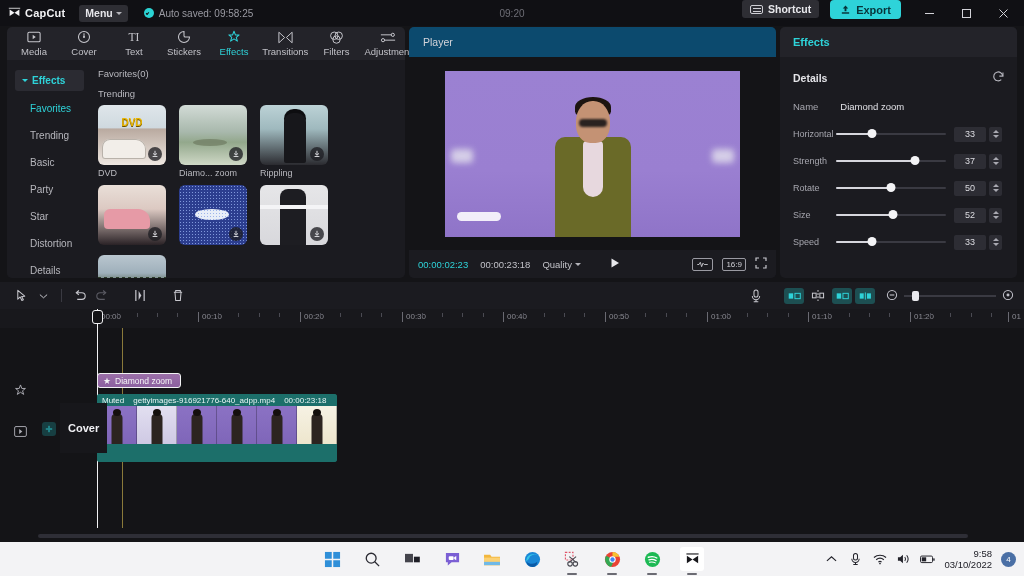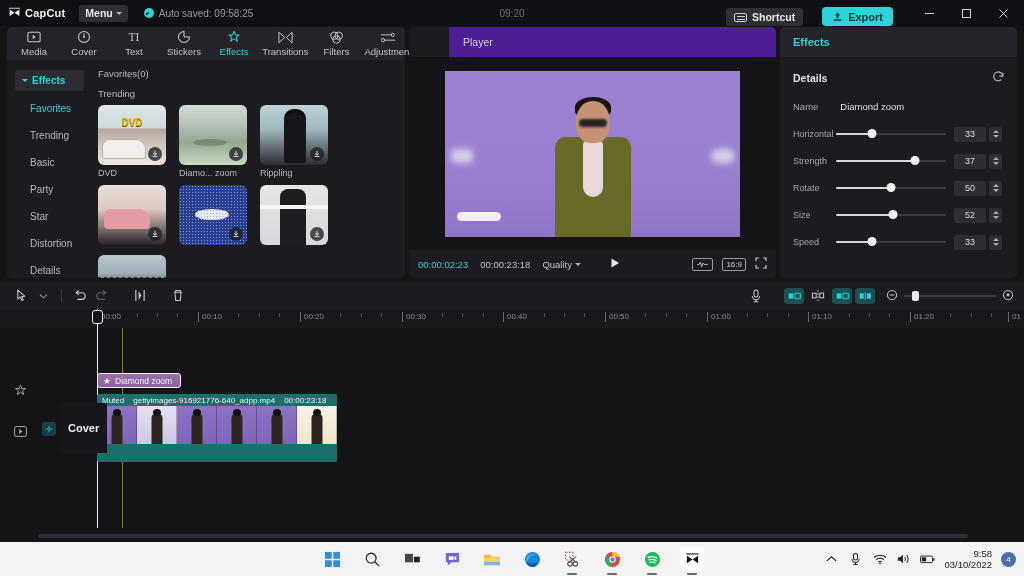--- a/index.html
+++ b/index.html
@@ -24,21 +24,21 @@
   .menu-btn {
     margin-left: 14px; height: 17px; padding: 0 6px; border-radius: 3px;
     background: #2e2e34; display: flex; align-items: center; gap: 3px;
     font-size: 10.5px; color: #e6e6ea; font-weight: bold; cursor: pointer;
   }
   .caret-dn { width: 0; height: 0; border-left: 3px solid transparent; border-right: 3px solid transparent; border-top: 3.5px solid #b4b4ba; }
   .autosave { margin-left: 16px; display: flex; align-items: center; gap: 5px; font-size: 10px; color: #9a9aa2; }
   .chk { width: 10px; height: 10px; border-radius: 50%; background: #2bd3d3; position: relative; }
   .chk::after { content: ""; position: absolute; left: 2.6px; top: 4.3px; width: 2.4px; height: 1.3px; border-left: 1.3px solid #101014; border-bottom: 1.3px solid #101014; transform: rotate(-45deg); }
   .center-time { position: absolute; left: 0; right: 0; text-align: center; font-size: 10px; color: #6e6e76; pointer-events: none; }
-  .tb-right { margin-left: auto; display: flex; align-items: flex-end; gap: 8px; padding-right: 2px; }
+  .tb-right { margin-left: auto; display: flex; align-items: flex-start; gap: 0px; padding-right: 2px; }
   .shortcut-btn {
     height: 18px; padding: 0 8px; border-radius: 3px; background: #2e2e34;
     display: flex; align-items: center; gap: 5px; font-size: 10.5px; color: #e8e8ec; font-weight: bold; cursor: pointer;
   }
   .kbd-ico { width: 13px; height: 9px; border: 1px solid #cfcfd5; border-radius: 2px; position: relative; }
   .kbd-ico::after { content:""; position:absolute; left:2px; top:2px; width:8px; height:1px; background:#cfcfd5; box-shadow: 0 3px 0 #cfcfd5; }
   .export-btn {
     margin-left: 11px; height: 19px; padding: 0 10px; border-radius: 4px; background: #2ed3d9;
     display: flex; align-items: center; gap: 5px; font-size: 11px; color: #07343a; font-weight: bold; cursor: pointer;
   }
@@ -103,21 +103,21 @@
   .th-glt .fg{ position:absolute; left:20px; top:4px; width:26px; height:56px; background:#1d1d22; border-radius:8px 8px 0 0; }
   .th-glt .bar{ position:absolute; left:0; right:0; top:20px; height:4px; background:#f4f4f6; }
   .th-for { background: linear-gradient(180deg,#b9c6cf 0%,#9fb0bb 30%,#3f5138 55%,#8e9e5f 100%); }
   .th-for .trees{ position:absolute; left:0; right:0; top:22px; height:12px; background: repeating-linear-gradient(90deg,#2e3d2a 0 3px, transparent 3px 6px); }
 
   
   .player {
     position: absolute; left: 409px; top: 27px; width: 367px; height: 251px;
     background: #1b1b20; border-radius: 5px; overflow: hidden;
   }
-  .player-head { height: 30px; display: flex; align-items: center; padding-left: 14px; font-size: 10.5px; color: #d4d4da; background: #4c1d95; margin-left: 40px; }
+  .player-head { height: 30px; display: flex; align-items: center; padding-left: 14px; font-size: 10.5px; color: #d4d4da; background: #0c4a6e; }
   .stage { position: absolute; left: 0; right: 0; top: 30px; bottom: 28px; background: #141417; display: flex; align-items: center; justify-content: center; }
   .video { position: relative; width: 295px; height: 166px; background: #9a7ed0; overflow: hidden; }
   .v-bg { position:absolute; inset:0; background: linear-gradient(180deg,#9b81d2 0%,#9a7fd1 60%,#8f74c8 100%); }
   .v-person { position:absolute; left: 50%; transform: translateX(-50%); bottom: 0; width: 86px; height: 140px; }
   .v-head { position:absolute; left: 50%; transform: translateX(-50%); top: 4px; width: 34px; height: 42px; background: #c49274; border-radius: 48% 48% 42% 42%; filter: blur(.6px); }
   .v-hair { position:absolute; left: 50%; transform: translateX(-50%); top: 0px; width: 36px; height: 20px; background: #1d1410; border-radius: 50% 50% 28% 28%; filter: blur(.5px); }
   .v-eyes { position:absolute; left: 50%; transform: translateX(-50%); top: 22px; width: 28px; height: 8px; background: #2a2220; border-radius: 5px; filter: blur(1.2px); }
   .v-body { position:absolute; left: 50%; transform: translateX(-50%); top: 40px; width: 76px; height: 100px; background: #6a6a28; border-radius: 10px 10px 0 0; filter: blur(.5px); }
   .v-shirt { position:absolute; left: 50%; transform: translateX(-50%); top: 44px; width: 20px; height: 56px; background: #e7d8de; border-radius: 4px 4px 10px 10px; filter: blur(.7px); }
   .v-gl { position:absolute; top: 78px; width: 22px; height: 14px; background: rgba(235,235,240,.72); filter: blur(3px); border-radius: 4px; }

